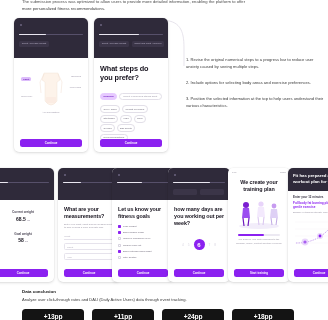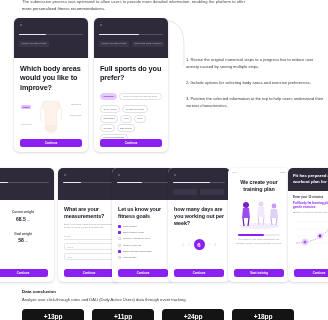--- a/index.html
+++ b/index.html
@@ -171,21 +171,20 @@
 
     <div class="phone" style="left:14px; top:0; width:74px; height:134px;">
       <div class="dark" style="height:40px;">
         <span class="darkdot"></span>
         <div class="pbar" style="top:16px; width:64px;">
           <i style="width:42%"></i>
         </div>
         <div class="darkchip" style="left:5px; top:23px; width:30px;">Chest / average weight</div>
       </div>
       <div class="pbody">
-        <div class="ptitle">Which body areas would you like to improve?</div>
         <div class="bodywrap">
           <svg class="torso" viewBox="0 0 26 40">
             <path d="M6,2 L20,2 L22,9 L19,11 L19,30 Q13,38 7,30 L7,11 L4,9 Z" fill="#fdf3ea" stroke="#f0dfd0" stroke-width=".4"></path>
             <path d="M6,3 L2,11 L3,22" fill="none" stroke="#f0dfd0" stroke-width=".5"></path>
             <path d="M20,3 L24,11 L23,22" fill="none" stroke="#f0dfd0" stroke-width=".5"></path>
             <rect x="8" y="26" width="10" height="6" rx="1" fill="#fae8e0" opacity=".7"></rect>
           </svg>
           <span class="tagpill" style="left:1px; top:9px;">Chest</span>
           <span class="tag" style="right:1px; top:7px;">Shoulders</span>
           <span class="tag" style="right:1px; top:18px;">Lower back</span>
@@ -199,21 +198,21 @@
     <div class="phone" style="left:94px; top:0; width:74px; height:134px;">
       <div class="dark" style="height:40px;">
         <span class="darkdot"></span>
         <div class="pbar" style="top:16px; width:64px;">
           <i style="width:62%"></i>
         </div>
         <div class="darkchip" style="left:5px; top:23px; width:30px;">Chest / average weight</div>
         <div class="darkchip" style="left:38px; top:23px; width:32px;">Chest and waist / improve</div>
       </div>
       <div class="pbody">
-        <div class="ptitle">Full sports do you prefer?</div>
+        <div class="ptitle">What steps do you prefer?</div>
         <div class="chiprow" style="margin-top:10px;">
           <span class="chip sel">Running</span>
           <span class="chip wide">Select a preferred fitness sport</span>
         </div>
         <div class="chiprow">
           <span class="chip">Gym / Open</span>
           <span class="chip">Weight exercises</span>
           <span class="chip">Stretching</span>
           <span class="chip">Yoga</span>
           <span class="chip">Rope</span>

